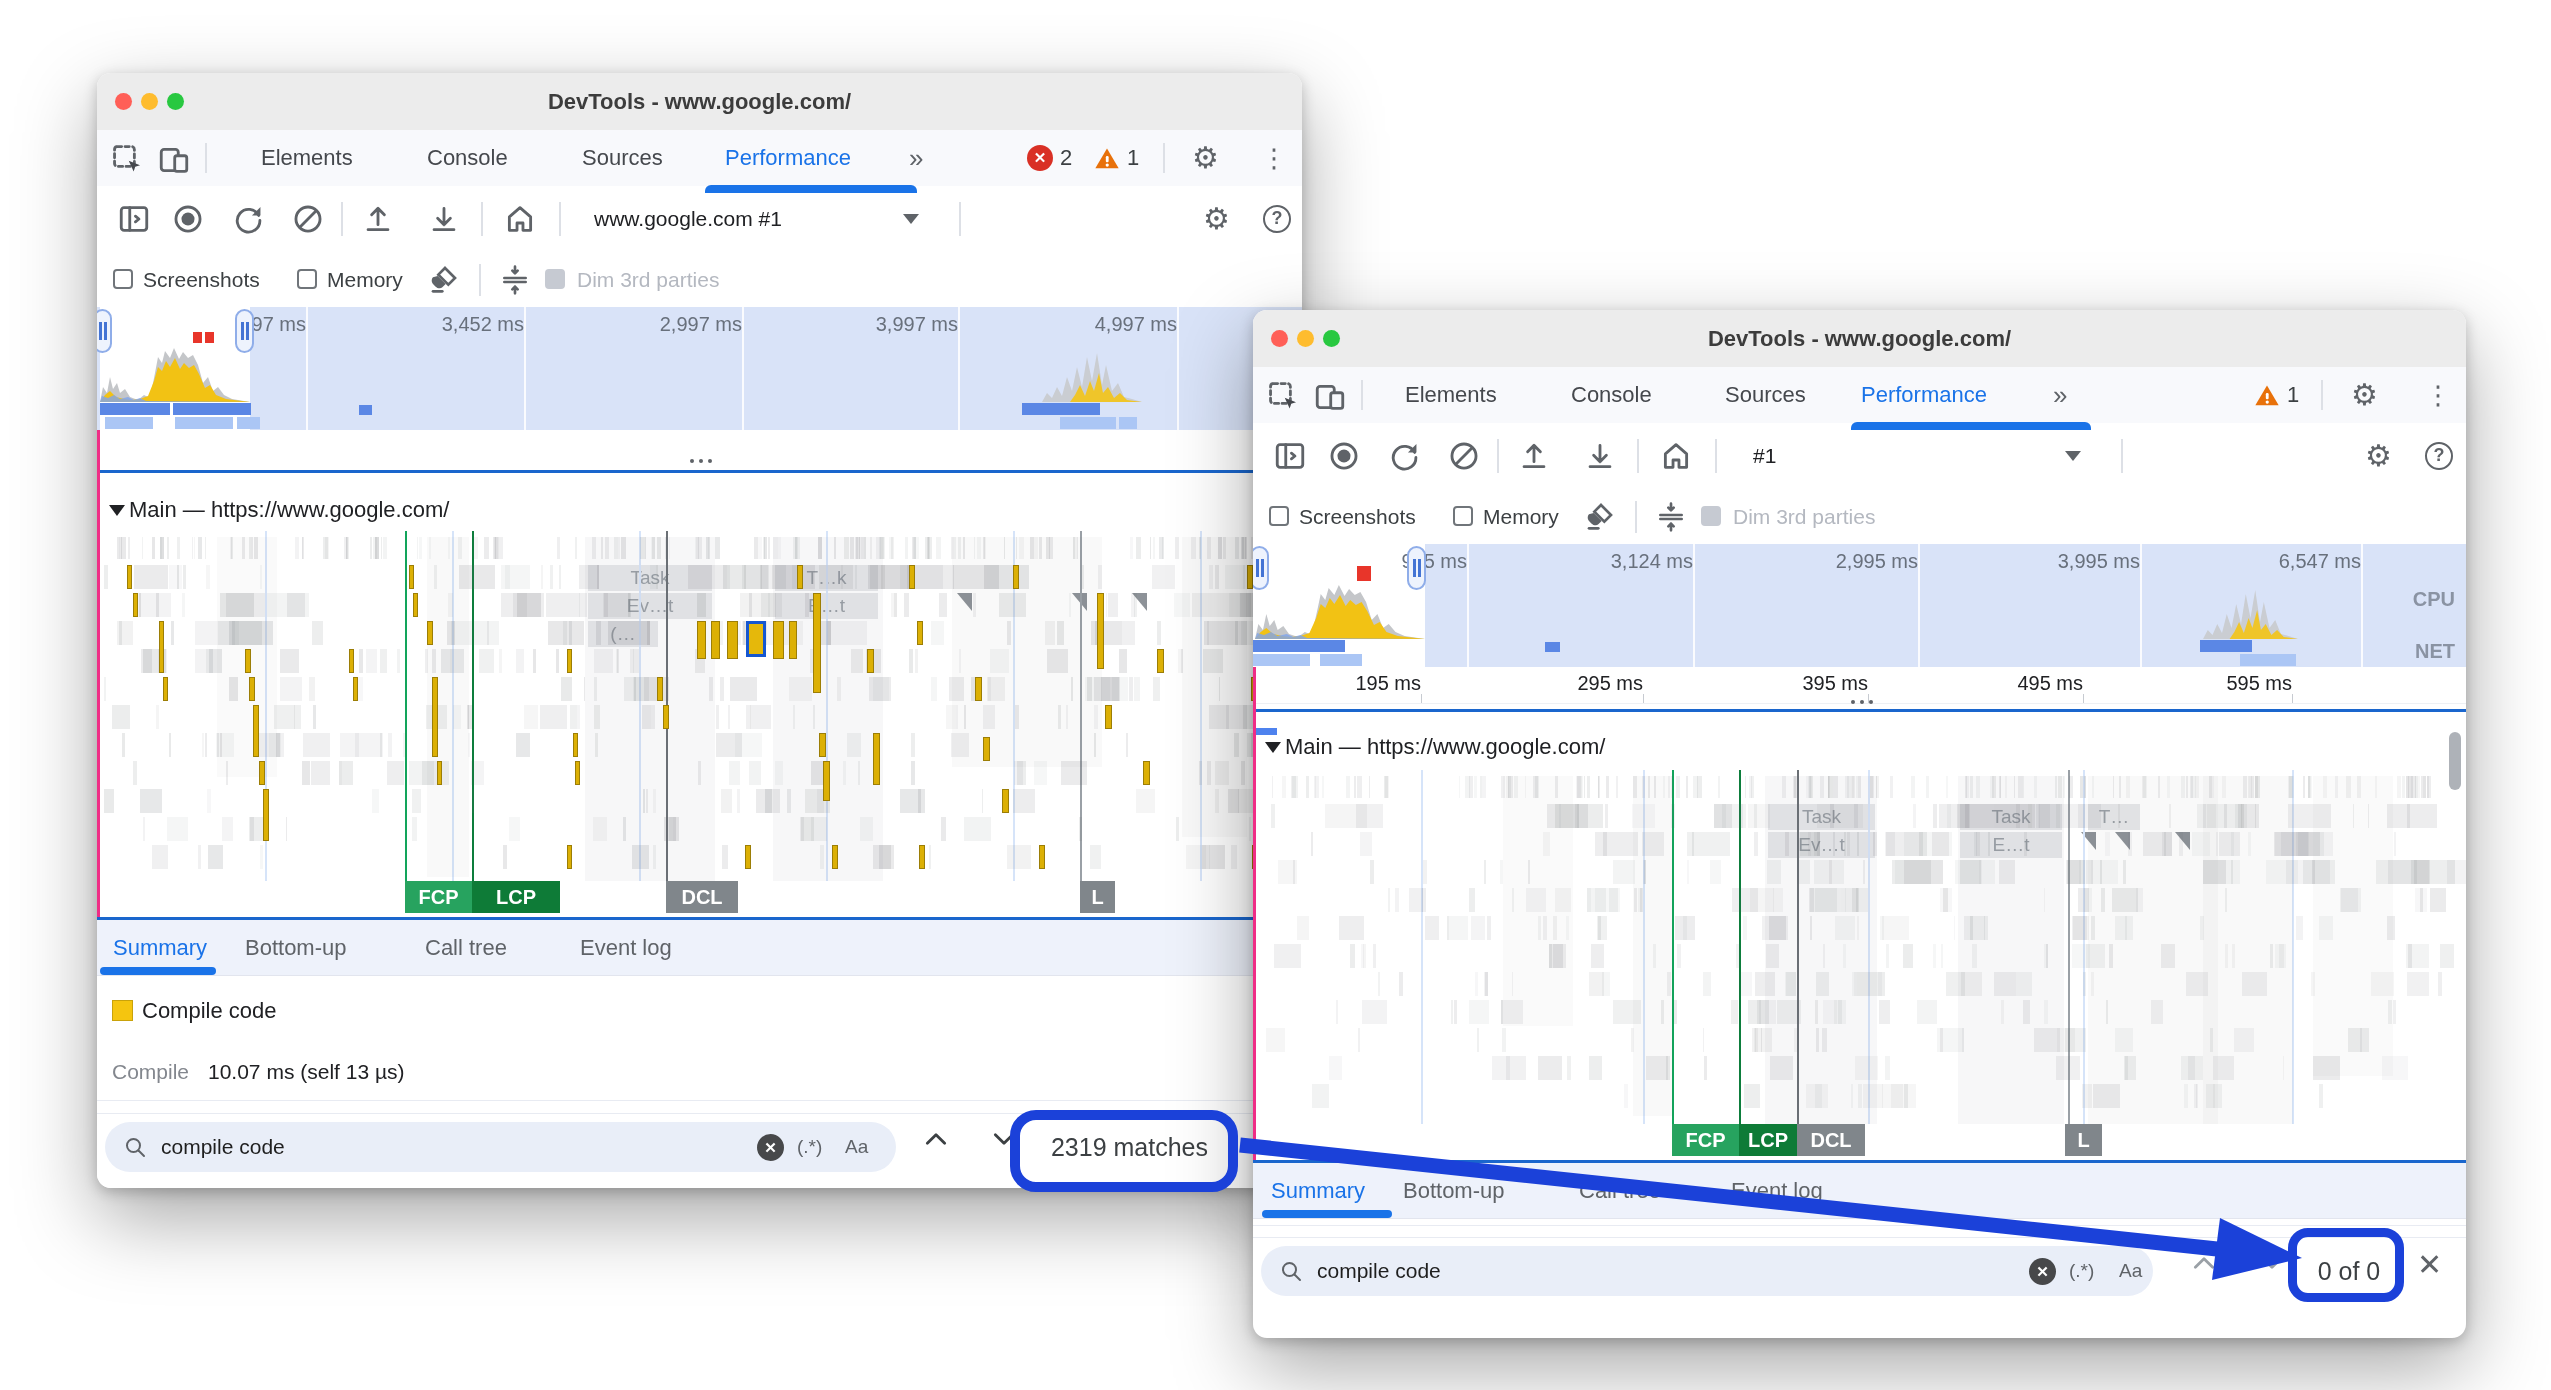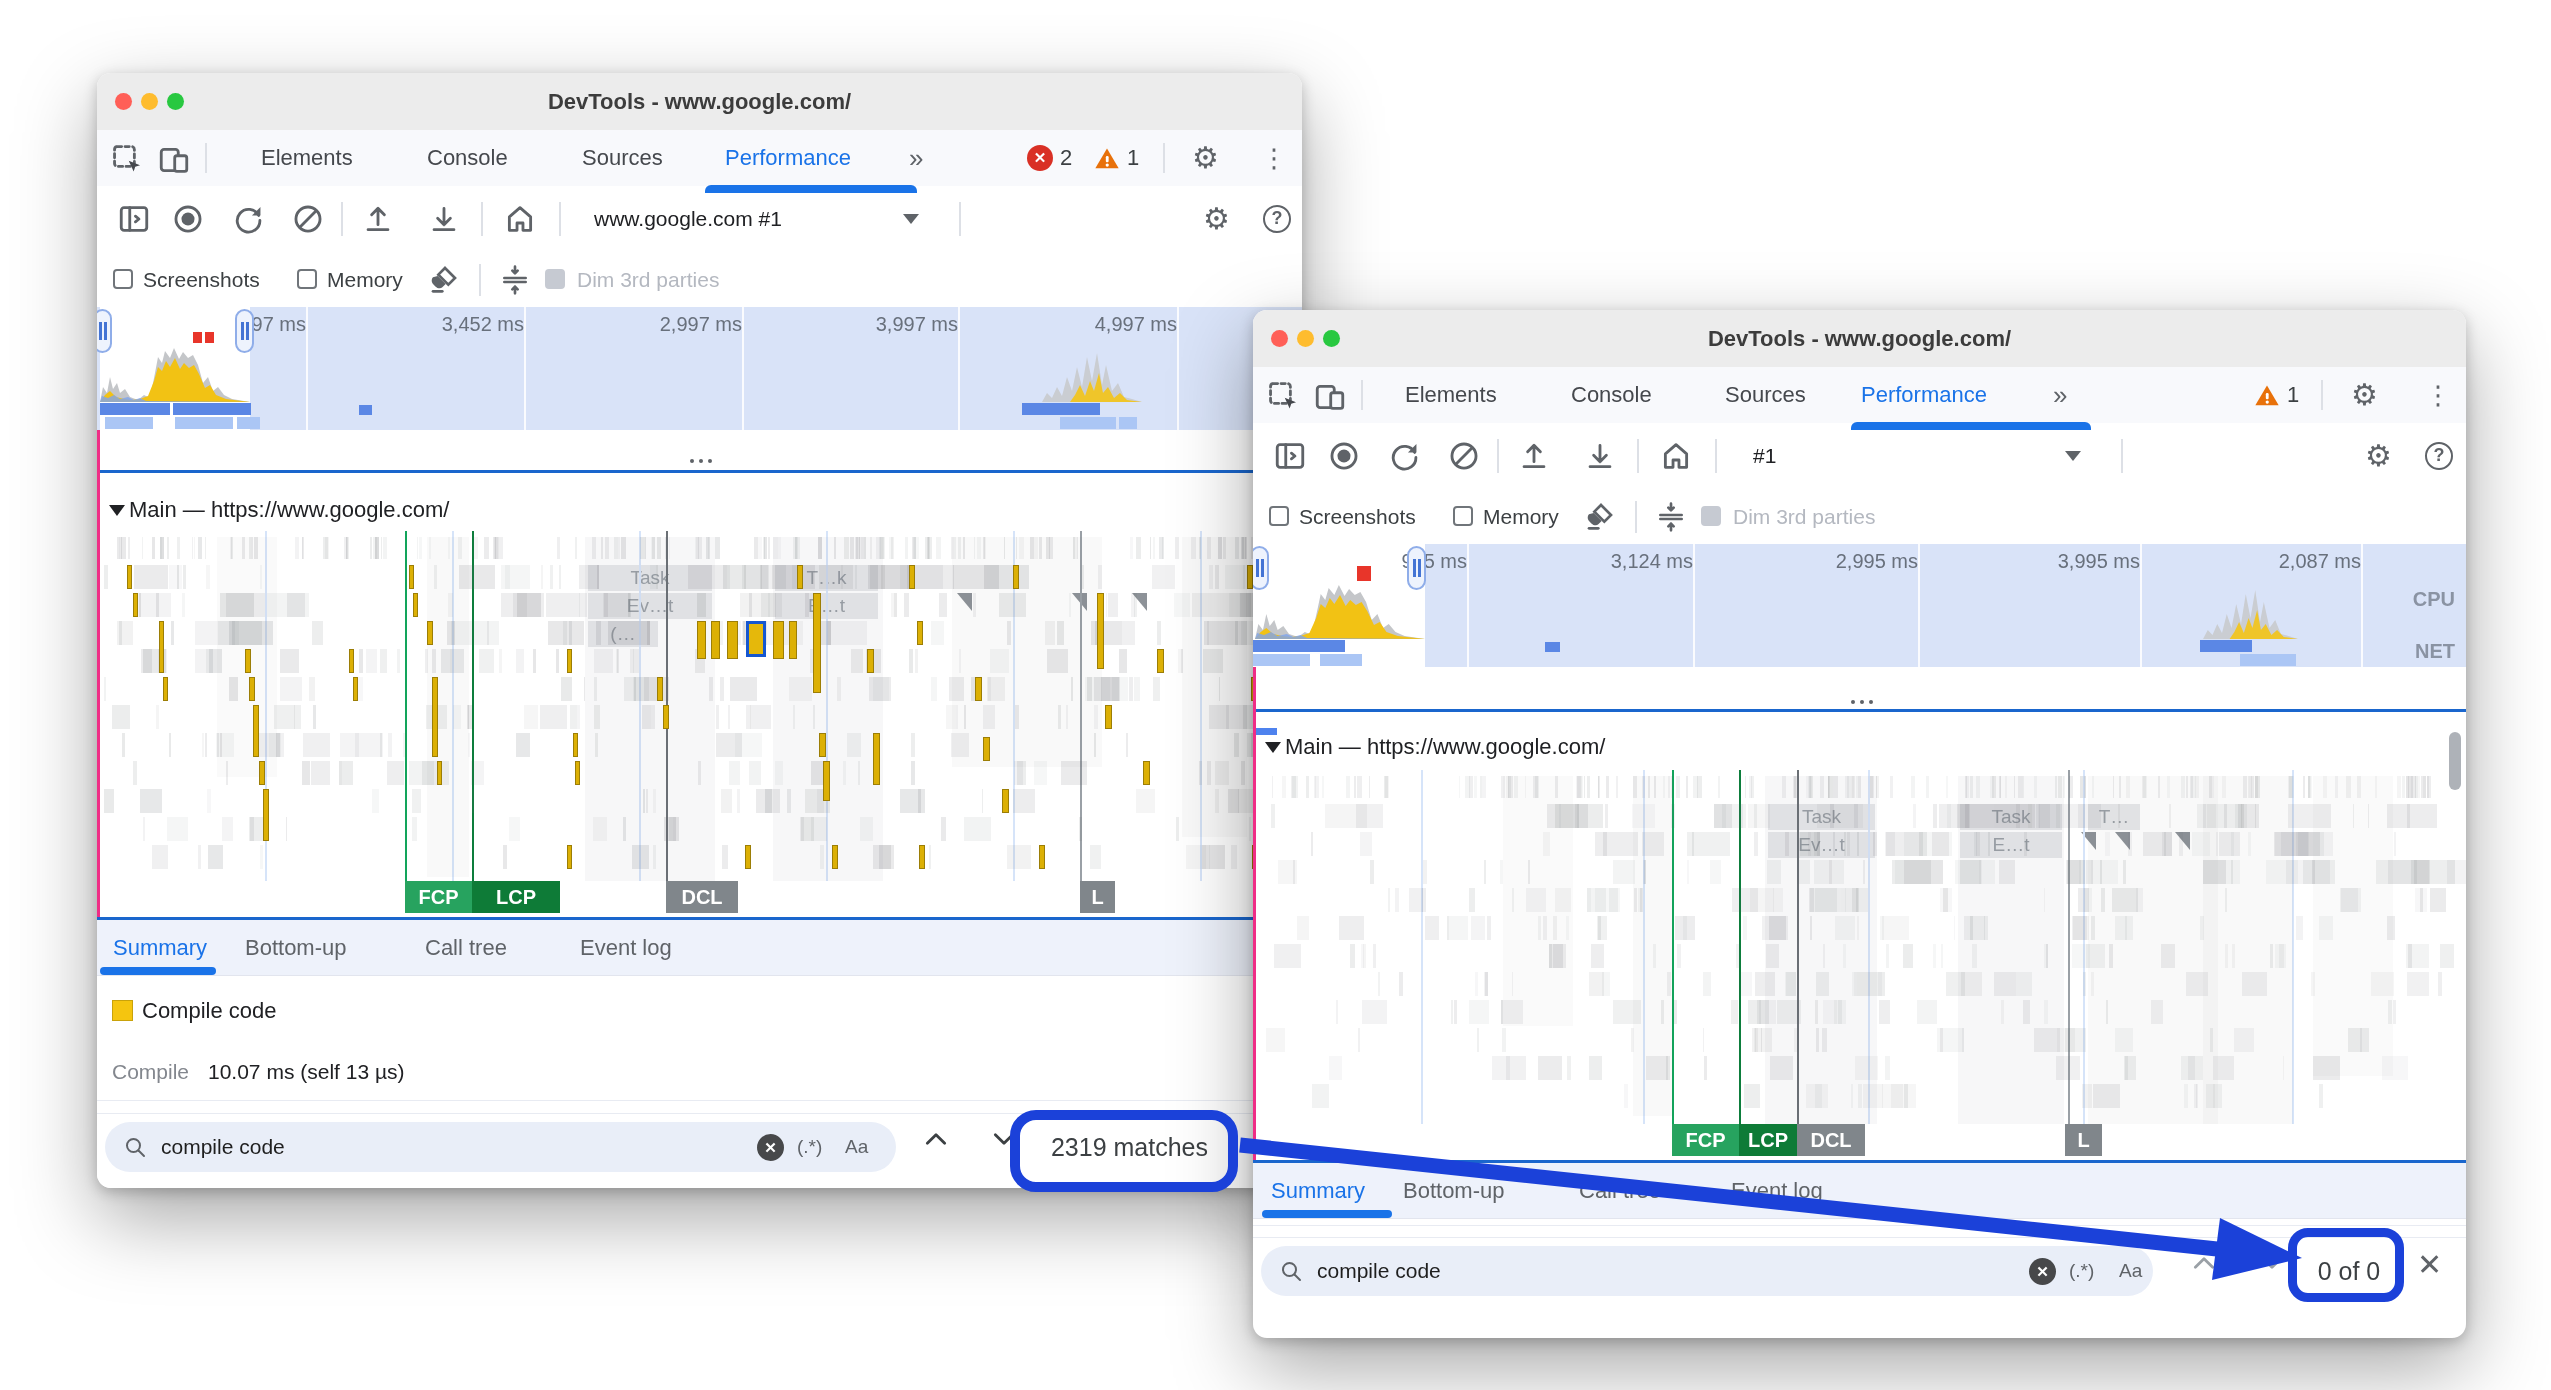--- a/index.html
+++ b/index.html
@@ -958,21 +958,21 @@
         <i class="ovg" style="left:440px"></i>
         <i class="ovg" style="left:665px"></i>
         <i class="ovg" style="left:887px"></i>
         <i class="ovg" style="left:1108px"></i>
       </div>
     <div class="sel" style="left:0;width:172px"></div>
     <span class="ovlabel" style="left:214px">995 ms</span>
     <span class="ovlabel" style="left:440px">3,124 ms</span>
     <span class="ovlabel" style="left:665px">2,995 ms</span>
     <span class="ovlabel" style="left:887px">3,995 ms</span>
-    <span class="ovlabel" style="left:1108px">2,087 ms</span>
+    <span class="ovlabel" style="left:1108px">6,547 ms</span>
     <span class="redsq" style="left:104px;top:22px;width:14px;height:15px"></span>
     <span class="cpulabel" style="left:1202px;top:44px">CPU</span>
     <span class="cpulabel" style="left:1202px;top:96px">NET</span>
     <svg style="position:absolute;left:2px;top:36px" width="170" height="59" viewBox="0 0 150 59" preserveAspectRatio="none">
       <polygon points="0,59 3,44 7,50 10,34 13,46 17,40 20,50 25,46 30,54 38,57 44,52 50,55 55,30 58,14 62,20 65,8 70,15 74,5 79,16 83,9 88,15 93,12 98,22 103,40 108,34 113,48 118,44 124,52 132,56 150,59" fill="#c4c6c9"></polygon>
       <polygon points="0,59 5,52 10,48 16,54 24,56 32,57 40,56 48,53 54,38 58,24 62,28 66,18 70,24 75,15 80,26 84,20 89,25 94,22 99,31 105,45 110,42 116,52 126,56 150,59" fill="#f2c214"></polygon>
       <polygon points="0,59 2,53 8,55 14,52 20,56 28,54 34,57 40,55 46,58 150,59" fill="#7ea4ee" opacity="0.8"></polygon>
     </svg>
     <svg style="position:absolute;left:950px;top:36px;opacity:.9" width="95" height="59" viewBox="0 0 100 59" preserveAspectRatio="none">
       <polygon points="0,59 5,50 10,55 15,44 20,53 25,34 30,48 35,24 40,44 45,14 50,38 55,10 60,42 64,22 70,48 76,40 82,54 90,56 100,59" fill="#c9cbce"></polygon>
@@ -989,20 +989,32 @@
     <div class="handle" style="left:-3px">
         <i style="left:4px"></i>
         <i style="left:9px"></i>
       </div>
     <div class="handle" style="left:154px">
         <i style="left:4px"></i>
         <i style="left:9px"></i>
       </div>
   </div>
 
+  <div class="ruler">
+    <span class="rlabel" style="left:168px">195 ms</span>
+    <span class="rlabel" style="left:390px">295 ms</span>
+    <span class="rlabel" style="left:615px">395 ms</span>
+    <span class="rlabel" style="left:830px">495 ms</span>
+    <span class="rlabel" style="left:1039px">595 ms</span>
+    <i class="rtick" style="left:168px"></i>
+      <i class="rtick" style="left:390px"></i>
+      <i class="rtick" style="left:615px"></i>
+      <i class="rtick" style="left:830px"></i>
+      <i class="rtick" style="left:1039px"></i>
+  </div>
   <div class="dots" style="left:598px;top:390px">
       <i></i>
       <i></i>
       <i></i>
     </div>
   <div class="blueline" style="top:399px"></div>
   <div class="pink" style="left:0;top:357px;width:3px;height:493px"></div>
 
   <div class="flame" style="left:0;top:402px;width:1213px;height:448px" id="flame-R">
     <span class="mini" style="left:2px;top:16px;width:22px;height:7px"></span>

